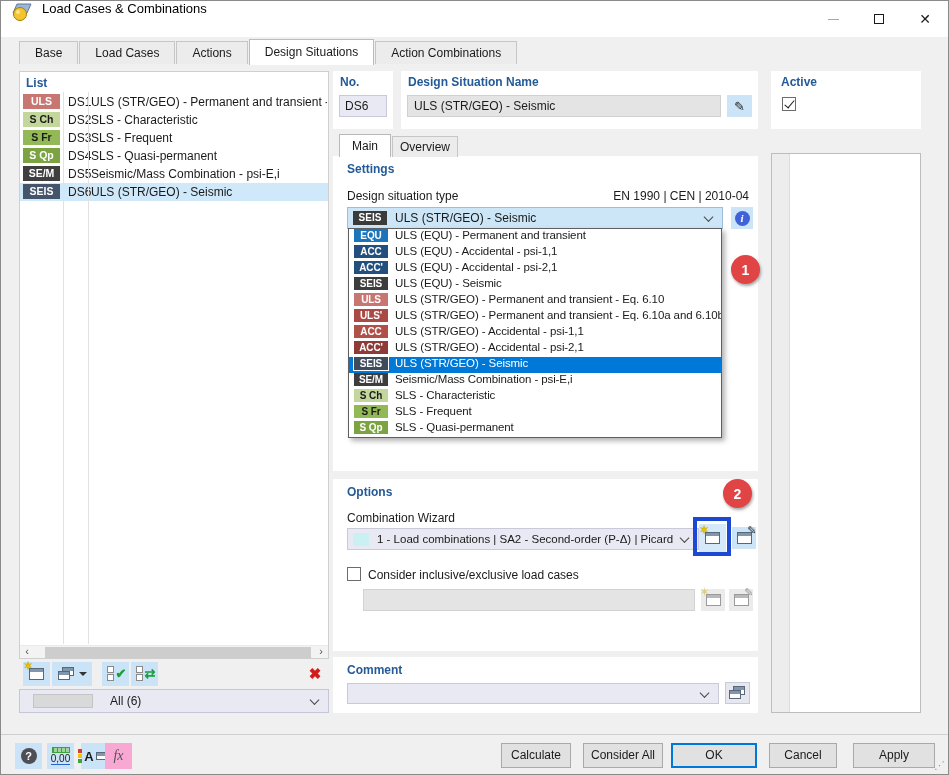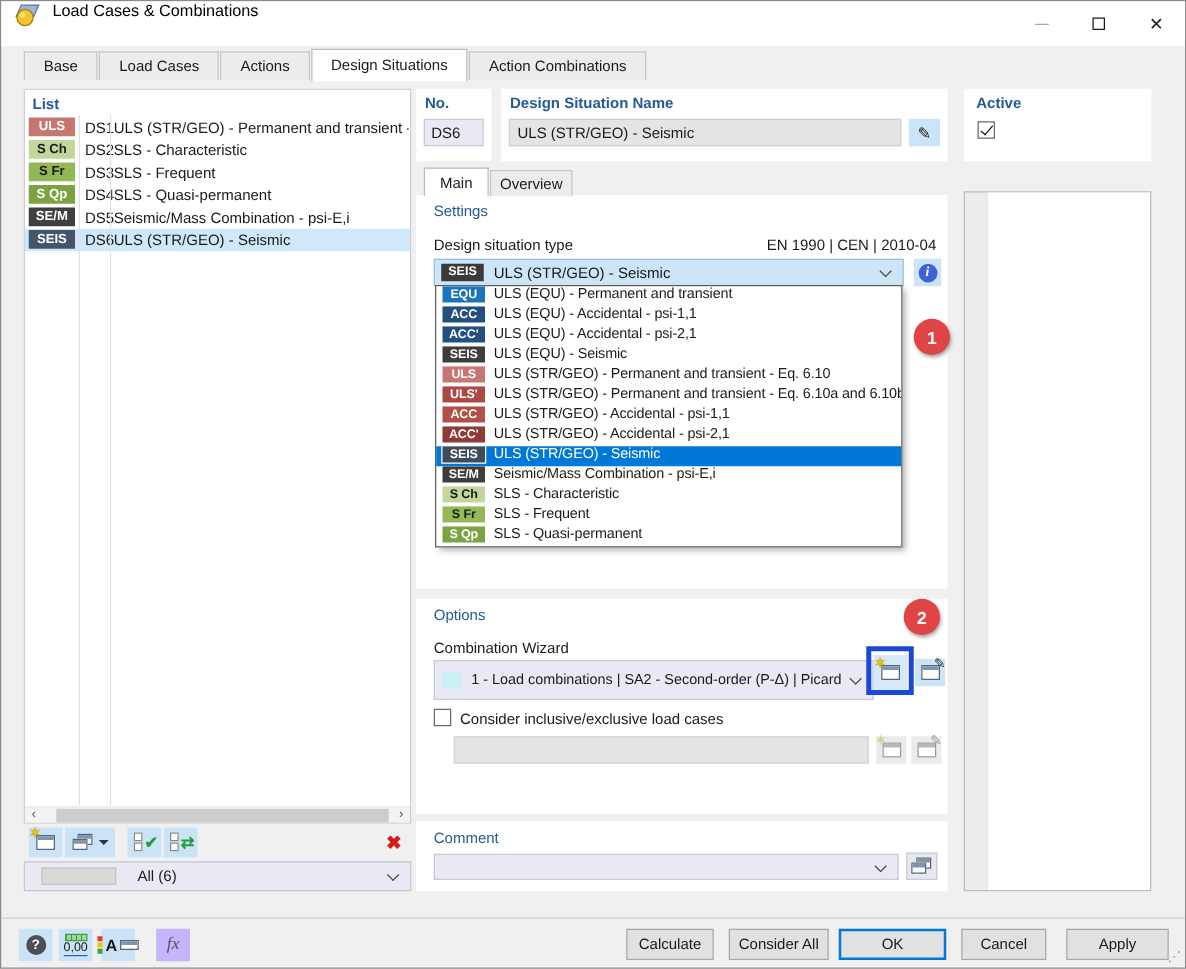--- a/index.html
+++ b/index.html
@@ -17,21 +17,21 @@
   .maxsq{width:10px;height:10px;border:1px solid #1a1a1a}
   .closex{font-size:14px;color:#1a1a1a}
 
   
   .tabs{position:absolute;left:18px;top:38px;display:flex;align-items:center;z-index:2}
   .tab{height:23px;line-height:22px;padding:0 15px;background:#ececec;border:1px solid #c6c6c6;border-bottom:none;margin-right:1px}
   .tab.active{height:26px;line-height:25px;background:#fff;border-color:#bcbcbc}
 
   
   .card{position:absolute;background:#fff}
-  .sec-hd{position:absolute;left:14px;top:6px;color:#235a97;font-weight:normal}
+  .sec-hd{position:absolute;left:14px;top:6px;color:#235a97;font-weight:bold}
 
   
   #list-card{left:18px;top:70px;width:310px;height:588px;border:1px solid #cfcfcf}
   #list-hd{position:absolute;left:6px;top:4px;color:#235a97;font-weight:bold}
   #list-rows{position:absolute;left:0;top:21px;right:0}
   .lrow{position:relative;height:18px}
   .lrow.sel{background:#cfe8fa}
   .lbadge{position:absolute;left:3px;top:1px;width:37px;height:15px;line-height:15px;text-align:center;font-size:10.5px;font-weight:bold}
   .lno{position:absolute;left:48px;top:2px}
   .llabel{position:absolute;left:71px;top:2px;right:1px;white-space:nowrap;overflow:hidden}
@@ -100,21 +100,21 @@
   #dropdown{position:absolute;left:15px;top:72px;width:374px;border:1px solid #5f5f5f;background:#fff;z-index:10;box-shadow:3px 3px 5px rgba(0,0,0,.3)}
   .drow{display:flex;align-items:flex-start;height:16px;font-size:11.5px;letter-spacing:-0.1px;white-space:nowrap;overflow:hidden}
   .drow .b{flex:0 0 34px;margin-left:5px;height:13px;line-height:13px;text-align:center;font-size:10px;font-weight:bold}
   .drow .t{margin-left:7px}
   .drow.sel{background:#0078d7;color:#fff}
   .drow.sel .b{box-shadow:0 0 0 1px #fff}
 
   
   #options-card{left:332px;top:478px;width:425px;height:172px}
   #wiz-label{position:absolute;left:14px;top:32px}
-  #wiz-combo{position:absolute;left:14px;top:49px;width:352px;height:32px;background:#e9e9f3;border:1px solid #c9c9d9;display:flex;align-items:center;font-size:11.5px}
+  #wiz-combo{position:absolute;left:14px;top:49px;width:352px;height:22px;background:#e9e9f3;border:1px solid #c9c9d9;display:flex;align-items:center;font-size:11.5px}
   .swatch-cyan{margin-left:5px;width:16px;height:13px;flex:0 0 16px}
   #wiz-combo .t{margin-left:8px;white-space:nowrap;overflow:hidden;margin-right:18px}
   #wiz-new{position:absolute;left:366px;top:45px;width:27px;height:28px;background:#d5e9fa;display:flex;align-items:center;justify-content:center}
   #wiz-edit{position:absolute;left:399px;top:48px;width:24px;height:22px;background:#cce4f7;display:flex;align-items:center;justify-content:center}
   #incl-cb{position:absolute;left:14px;top:88px}
   #incl-label{position:absolute;left:35px;top:89px}
   #excl-field{position:absolute;left:30px;top:110px;width:332px;height:22px;background:#e4e4e4;border:1px solid #d2d2d2}
   .dis-btn{position:absolute;top:110px;width:24px;height:22px;background:#ebebeb;display:flex;align-items:center;justify-content:center}
   #excl-new{left:368px}#excl-edit{left:396px}
   .disabled .wg{border-color:#9a9a9a}
@@ -127,21 +127,21 @@
   #comment-combo{position:absolute;left:14px;top:26px;width:372px;height:21px;background:#e9e9f3;border:1px solid #c9c9d9}
   #comment-copy{position:absolute;left:392px;top:25px;width:25px;height:22px;background:#e7e7f0;border:1px solid #c9c9d9;display:flex;align-items:center;justify-content:center}
 
   
   #preview-card{left:770px;top:152px;width:150px;height:560px;background:#ededed;border:1px solid #bdbdbd}
   #preview-inner{position:absolute;left:17px;top:0;right:0;bottom:0;background:#fff;border-left:1px solid #dcdcdc}
 
   
   #footer-sep{position:absolute;left:0;right:0;top:733px;height:1px;background:#cfcfcf}
   .fico{position:absolute;top:742px;width:27px;height:26px;background:#cbe3f7;display:flex;flex-direction:column;align-items:center;justify-content:center}
-  #fi-help{left:14px}#fi-dec{left:46px}#fi-disp{left:80px}#fi-fx{left:124px;background:#c4b5fd}
+  #fi-help{left:14px}#fi-dec{left:46px}#fi-disp{left:80px}#fi-fx{left:104px;background:#f9a8d4}
   .q{width:16px;height:16px;border-radius:50%;background:#4e4e56;color:#fff;font-size:11px;font-weight:bold;line-height:16px;text-align:center}
   .ruler{width:18px;height:6px;background:repeating-linear-gradient(90deg,#3da23d 0 1px,#9fd49f 1px 4px);border:1px solid #3da23d}
   .dec-txt{font-size:10px;line-height:11px;border-bottom:1px solid #2a64c4}
   .disp-ico{display:flex;align-items:center;gap:2px}
   .disp-sq{display:flex;flex-direction:column;gap:1px}
   .disp-sq i{width:4px;height:4px;display:block}
   .disp-a{font-weight:bold;font-size:13px}
   .fx{font-family:"Liberation Serif",serif;font-style:italic;font-size:14px;color:#555}
   .fbtn{position:absolute;top:742px;height:25px;background:#e1e1e1;border:1px solid #a9a9a9;text-align:center;font-size:12px;line-height:22px}
   #b-calc{left:500px;width:70px}

